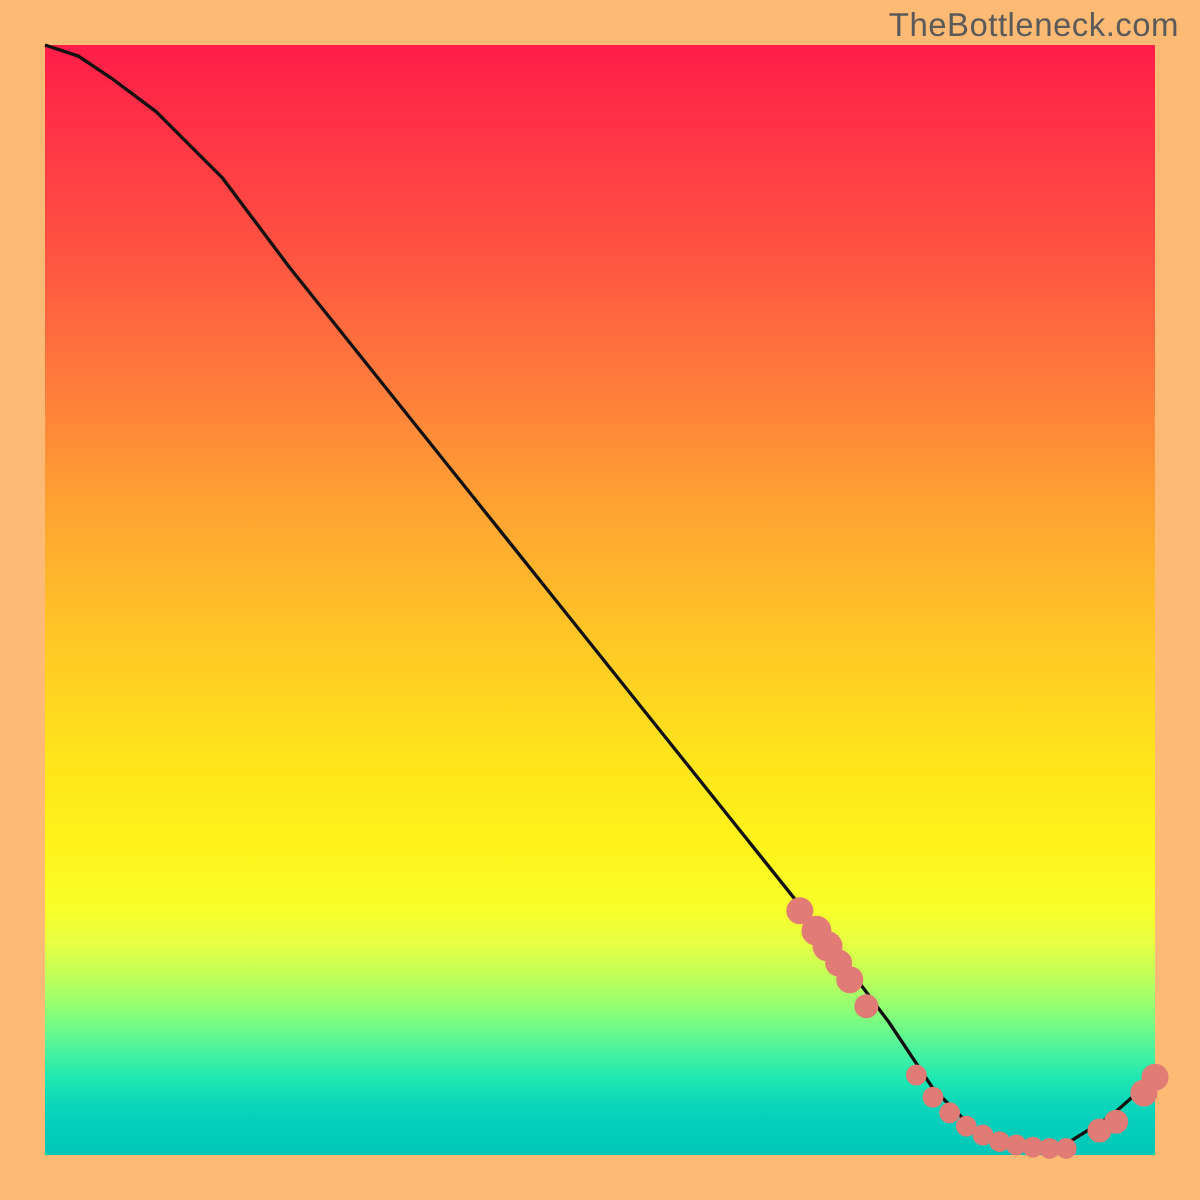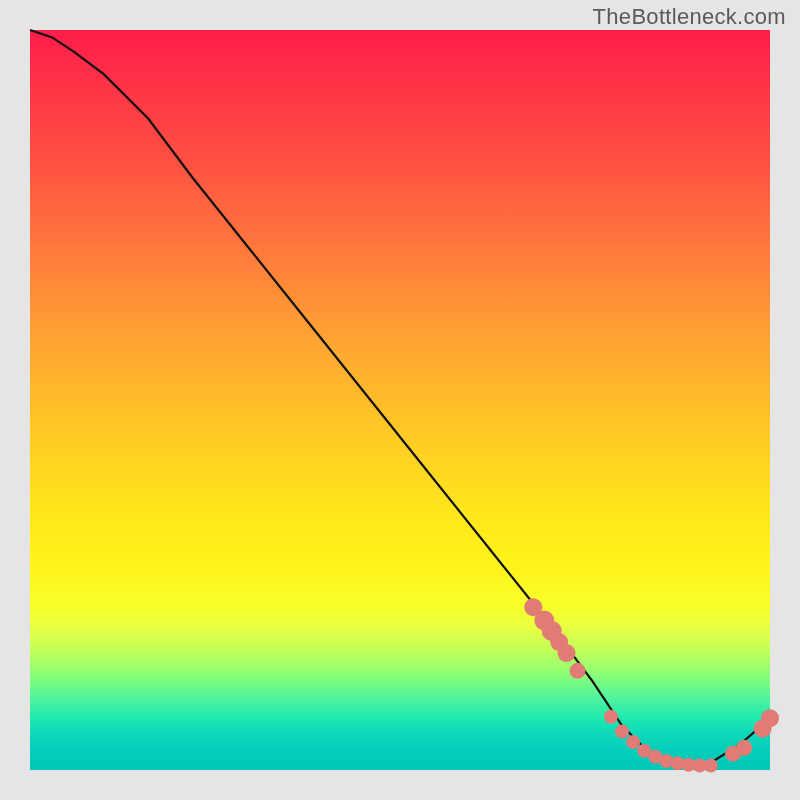--- a/index.html
+++ b/index.html
@@ -8,21 +8,21 @@
     width: 800px;
     height: 800px;
     background: #000;
     overflow: hidden;
     font-family: Arial, Helvetica, sans-serif;
   }
   .stage {
     position: relative;
     width: 800px;
     height: 800px;
-    background: #e5e5e5;
+    background: #fdba74;
   }
   .watermark {
     position: absolute;
     top: 4px;
     right: 14px;
     font-size: 22px;
     color: #5a5a5a;
     font-weight: 500;
     letter-spacing: 0.3px;
     user-select: none;

